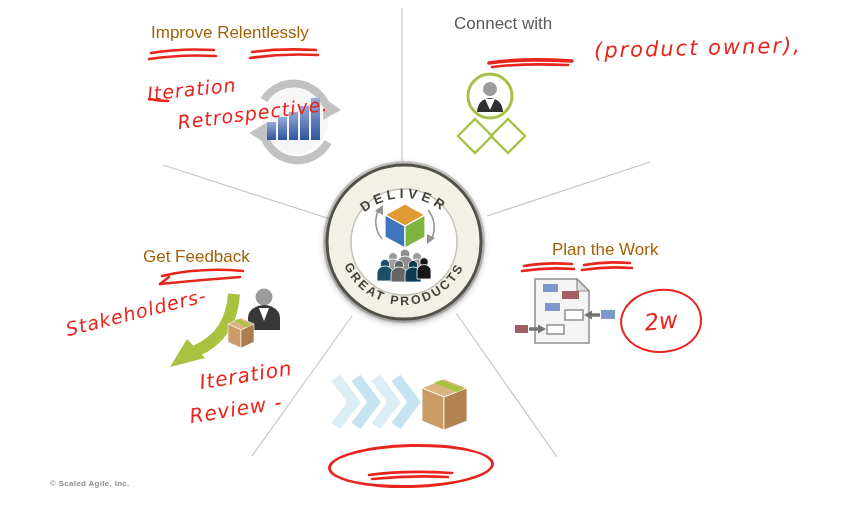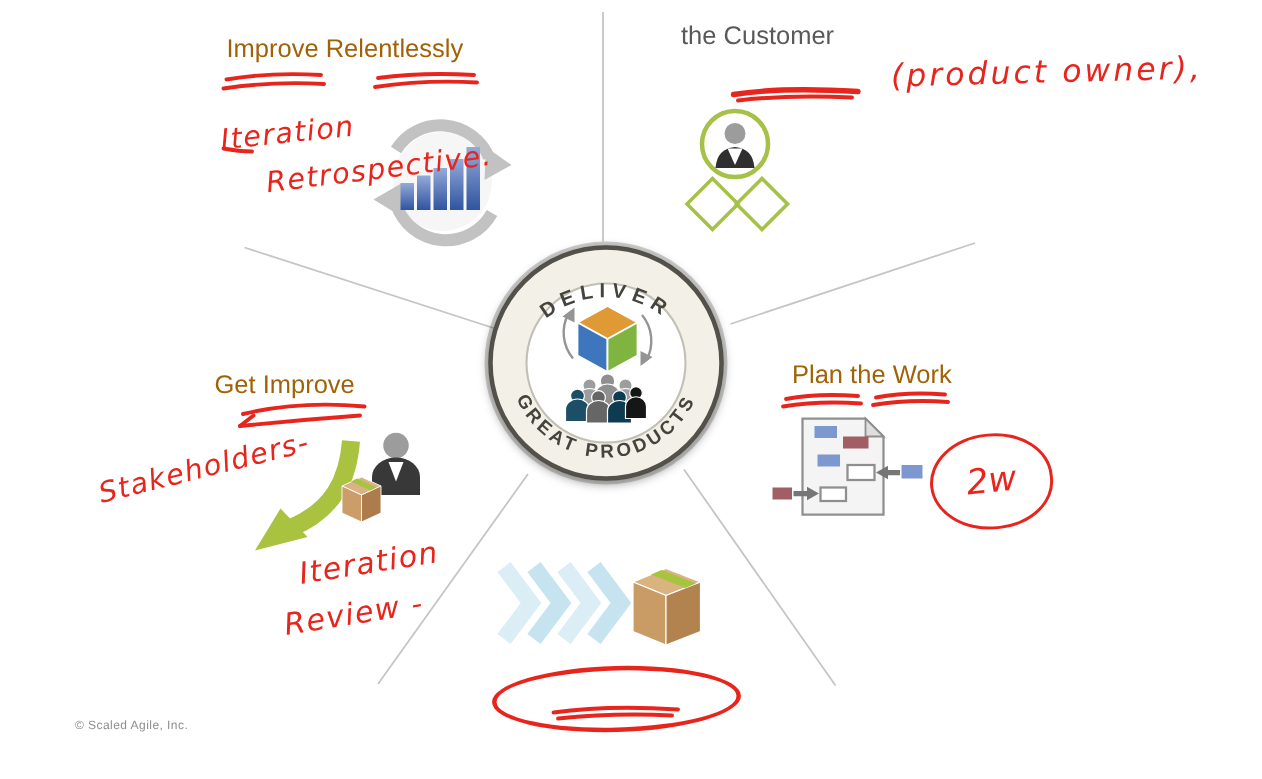--- a/index.html
+++ b/index.html
@@ -7,21 +7,21 @@
           font-family:"Liberation Sans",sans-serif;}
   .layer{position:absolute;left:0;top:0;width:841px;height:519px;pointer-events:none;}
   .label{position:absolute;color:#a16207;font-size:17px;line-height:20px;white-space:nowrap;z-index:2;}
   .label2{position:absolute;color:#595959;font-size:17px;line-height:21px;z-index:2;}
   .anno{position:absolute;color:#e8251d;font-size:19px;font-style:italic;
         font-family:"DejaVu Sans",cursive;white-space:nowrap;z-index:6;letter-spacing:1px;}
   .icon{position:absolute;z-index:2;}
   .penellipse{position:absolute;border:3px solid #e8251d;border-radius:50%;z-index:5;}
   #emblem{position:absolute;left:319px;top:157px;width:170px;height:170px;z-index:3;}
   #emblem svg{filter:drop-shadow(0 2px 3px rgba(0,0,0,0.35));}
-  #copyright{position:absolute;left:50px;top:479px;font-size:8px;font-weight:normal;
+  #copyright{position:absolute;left:50px;top:479px;font-size:8px;font-weight:bold;
              color:#8d8d8d;letter-spacing:.3px;z-index:2;}
   #anno-2w{position:absolute;left:620px;top:289px;width:78px;height:60px;border:2.6px solid #e8251d;
            border-radius:50% 50% 48% 52%;transform:rotate(-6deg);display:flex;align-items:center;
            justify-content:center;color:#e8251d;font-size:23px;font-style:italic;
            font-family:"DejaVu Sans",cursive;z-index:5;}
 </style>
 </head>
 <body>
 
 <div id="canvas">
@@ -81,24 +81,24 @@
         <circle cx="94" cy="108" r="4.6" fill="#0d3b52"></circle>
           <path d="M86,125 L86,117 A8,7 0 0 1 102,117 L102,125 Z" fill="#0d3b52"></path>
         <circle cx="105" cy="105" r="4.2" fill="#161616"></circle>
           <path d="M98,122 L98,114 A7,6.5 0 0 1 112,114 L112,122 Z" fill="#161616"></path>
       </g>
     </svg>
   </div>
 
   <div class="label" style="left:151px;top:23px">Improve Relentlessly</div>
   <div class="label2" style="left:454px;top:13px">
-    <div>the Customer</div>
+    <div>Connect with</div>
   </div>
-  <div class="label" style="left:528px;top:240px">Plan the Work</div>
-  <div class="label" style="left:143px;top:247px">Get Improve</div>
+  <div class="label" style="left:552px;top:240px">Plan the Work</div>
+  <div class="label" style="left:143px;top:247px">Get Feedback</div>
 
   <svg class="icon" style="left:240px;top:72px" width="110" height="98" viewBox="0 0 110 98">
     <circle cx="55" cy="49" r="33" fill="#f6f6f6"></circle>
     <g stroke="#c2c2c2" stroke-width="8" fill="none">
       <path d="M 24,28 A 35,35 0 0 1 86,33"></path>
       <path d="M 88,70 A 35,35 0 0 1 24,64"></path>
     </g>
     <polygon points="84,26 101,38 83,48" fill="#c2c2c2"></polygon>
     <polygon points="27,72 9,61 28,50" fill="#c2c2c2"></polygon>
     <g>

